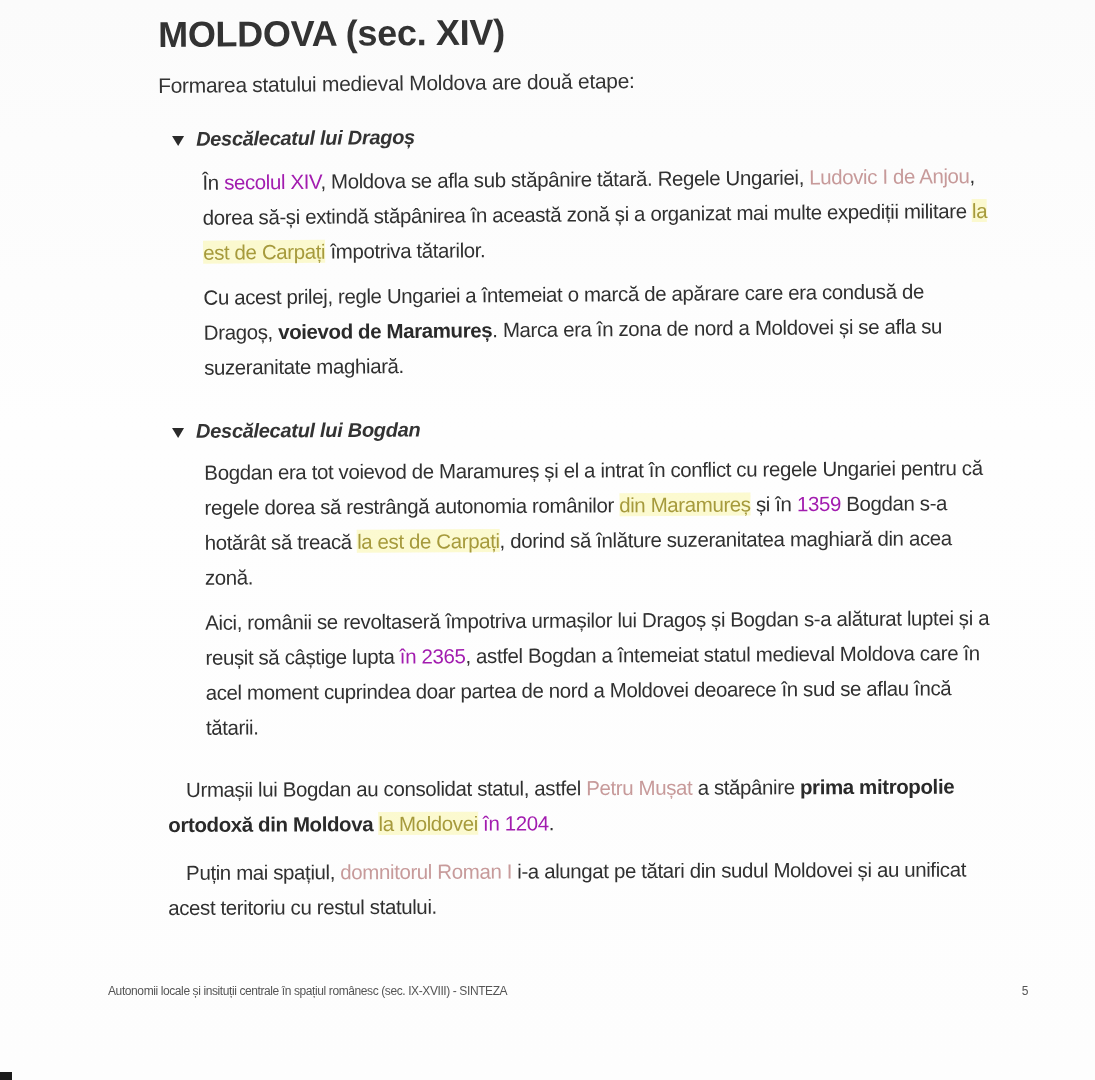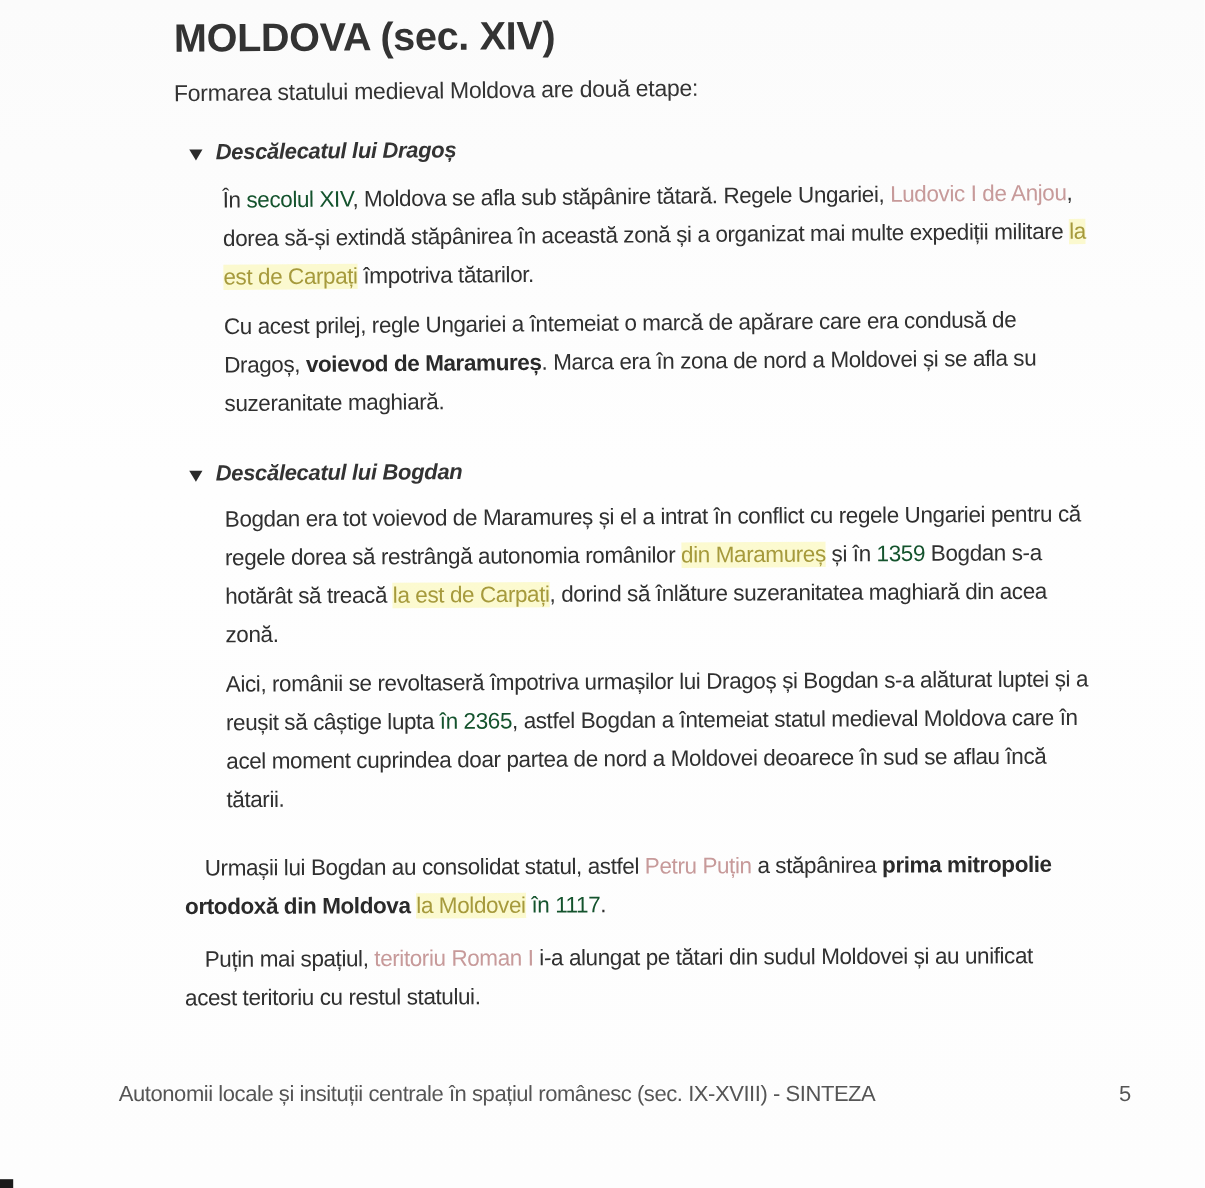--- a/index.html
+++ b/index.html
@@ -63,21 +63,21 @@
       margin-right: 12px;
       margin-top: 2px;
     }
     .para {
       font-size: 20.5px;
       line-height: 35px;
       color: #303030;
       margin: 0;
       letter-spacing: -0.4px;
     }
-    .red { color: #14532d; }
+    .red { color: #a21caf; }
     .pink { color: #c79a9a; }
     .hl-yellow { color: #a69a3c; background: rgba(250, 245, 170, 0.55); }
     .bold { font-weight: bold; color: #2a2a2a; }
 
     .s1 { top: 128px; transform: rotate(-0.5deg); transform-origin: left top; }
     .s1 .body { margin-left: 30px; margin-top: 14px; width: 790px; }
     .s1 .para + .para { margin-top: 10px; }
 
     .s2 { top: 420px; transform: rotate(-0.35deg); transform-origin: left top; }
     .s2 .body { margin-left: 32px; margin-top: 12px; width: 790px; }
@@ -94,21 +94,21 @@
     .o1 { top: 772px; }
     .o2 { top: 855px; }
 
     .footer {
       position: absolute;
       left: 108px;
       top: 984px;
       width: 920px;
       display: flex;
       justify-content: space-between;
-      font-size: 20px;
+      font-size: 12px;
       color: #555;
       letter-spacing: -0.4px;
     }
     .corner-mark {
       position: absolute;
       left: 0;
       top: 1072px;
       width: 12px;
       height: 8px;
       background: #1a1a1a;
@@ -136,24 +136,24 @@
     <span class="triangle"></span>
     <span>Descălecatul lui Bogdan</span>
   </div>
   <div class="body">
     <p class="para"><span>Bogdan era tot voievod de Maramureș și el a intrat în conflict cu regele Ungariei pentru că regele dorea să restrângă autonomia românilor </span><span class="hl-yellow">din Maramureș</span><span> și în </span><span class="red">1359</span><span> Bogdan s-a hotărât să treacă </span><span class="hl-yellow">la est de Carpați</span><span>, dorind să înlăture suzeranitatea maghiară din acea zonă.</span></p>
     <p class="para"><span>Aici, românii se revoltaseră împotriva urmașilor lui Dragoș și Bogdan s-a alăturat luptei și a reușit să câștige lupta </span><span class="red">în 2365</span><span>, astfel Bogdan a întemeiat statul medieval Moldova care în acel moment cuprindea doar partea de nord a Moldovei deoarece în sud se aflau încă tătarii.</span></p>
   </div>
 </div>
 
 <div class="outro o1">
-  <p class="para"><span>Urmașii lui Bogdan au consolidat statul, astfel </span><span class="pink">Petru Puțin</span><span> a stăpânirea </span><span class="bold">prima mitropolie ortodoxă din Moldova</span><span> </span><span class="hl-yellow">la Moldovei</span><span> </span><span class="red">în 1117</span><span>.</span></p>
+  <p class="para"><span>Urmașii lui Bogdan au consolidat statul, astfel </span><span class="pink">Petru Mușat</span><span> a stăpânire </span><span class="bold">prima mitropolie ortodoxă din Moldova</span><span> </span><span class="hl-yellow">la Moldovei</span><span> </span><span class="red">în 1204</span><span>.</span></p>
 </div>
 <div class="outro o2">
-  <p class="para"><span>Puțin mai spațiul, </span><span class="pink">teritoriu Roman I</span><span> i-a alungat pe tătari din sudul Moldovei și au unificat acest teritoriu cu restul statului.</span></p>
+  <p class="para"><span>Puțin mai spațiul, </span><span class="pink">domnitorul Roman I</span><span> i-a alungat pe tătari din sudul Moldovei și au unificat acest teritoriu cu restul statului.</span></p>
 </div>
 
 <div class="footer">
   <span>Autonomii locale și insituții centrale în spațiul românesc (sec. IX-XVIII) - SINTEZA</span>
   <span>5</span>
 </div>
 
 <div class="corner-mark"></div>
 
 </body></html>

